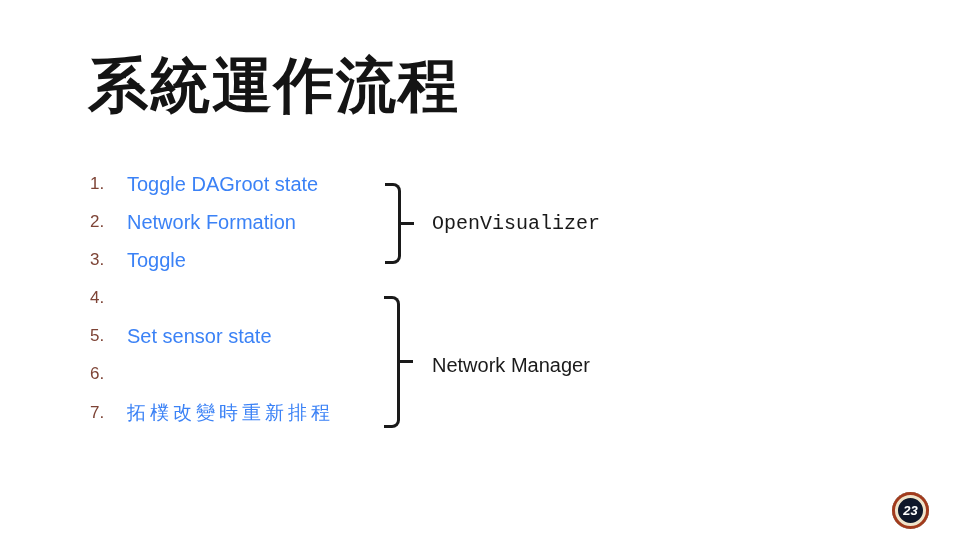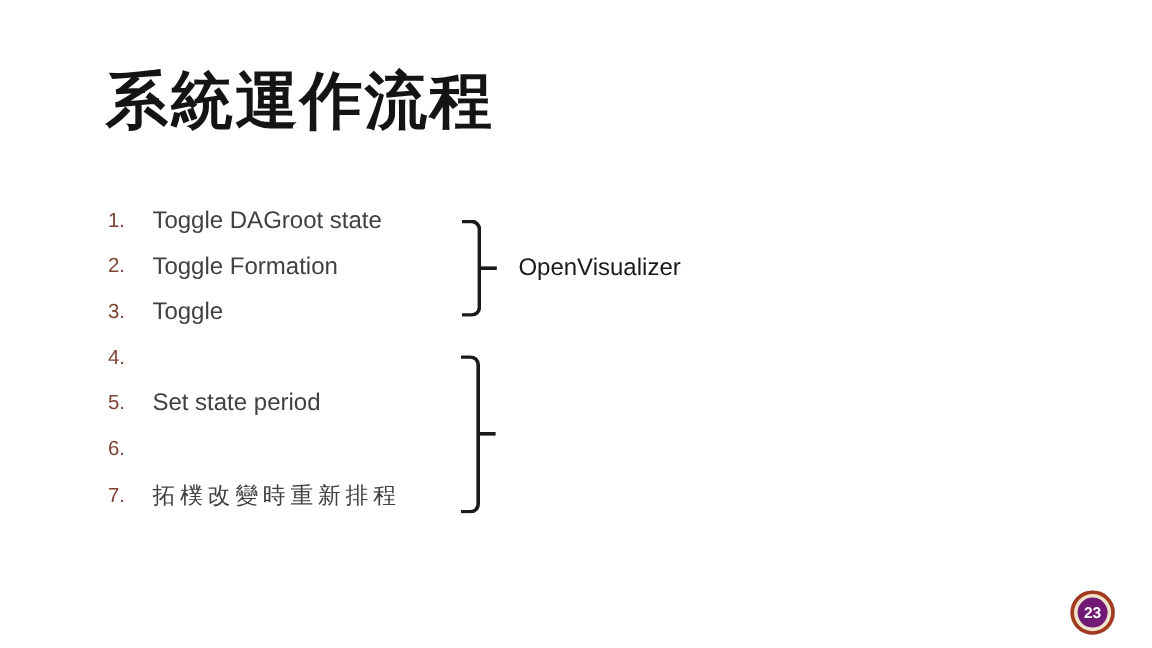--- a/index.html
+++ b/index.html
@@ -9,21 +9,21 @@
     height: 540px;
     background: #ffffff;
     overflow: hidden;
     font-family: "Liberation Sans", sans-serif;
   }
   .title {
     position: absolute;
     left: 88px;
     top: 52px;
     margin: 0;
-    font-size: 52px;
+    font-size: 60px;
     line-height: 66px;
     font-weight: 700;
     letter-spacing: 2px;
     color: #141414;
     font-family: "DejaVu Sans", "Liberation Sans", sans-serif;
   }
   ol.list { list-style: none; margin: 0; padding: 0; }
   .row {
     position: absolute;
     left: 90px;
@@ -39,21 +39,21 @@
   .row:nth-child(6) { top: 355px; }
   .row:nth-child(7) { top: 394px; }
   .num {
     width: 37px;
     font-size: 17px;
     color: #7d4335;
     font-family: "Liberation Sans", sans-serif;
   }
   .txt {
     font-size: 20px;
-    color: #404040;
+    color: #3b82f6;
     white-space: nowrap;
   }
   .row:nth-child(7) .txt {
     font-family: Liberation Sans, sans-serif;
     font-size: 19px;
     letter-spacing: 4px;
   }
   .bracket {
     position: absolute;
     border: 3px solid #1a1a1a;
@@ -72,34 +72,35 @@
     height: 3px;
     background: #1a1a1a;
   }
   .glabel {
     position: absolute;
     left: 432px;
     font-size: 20px;
     color: #1a1a1a;
     white-space: nowrap;
   }
-  .glabel1 { top: 212px; }
+  .glabel1 { top: 212px; font-family: Liberation Mono, monospace; }
   .glabel2 { top: 354px; }
   .badge {
     position: absolute;
     left: 892px;
     top: 492px;
     width: 37px;
     height: 37px;
     border-radius: 50%;
-    background: #701a75;
+    background: #0f172a;
     box-shadow: inset 0 0 0 3px #a23b1d, inset 0 0 0 6px #efe4cb;
     display: flex;
     align-items: center;
     justify-content: center;
+    font-style: italic;
   }
   .badge span {
     color: #ffffff;
     font-size: 13px;
     font-weight: 700;
   }
 </style>
 </head>
 <body>
 
@@ -107,48 +108,49 @@
 
   <h1 class="title">系統運作流程</h1>
 
   <ol class="list">
     <li class="row">
       <span class="num">1.</span>
       <span class="txt">Toggle DAGroot state</span>
     </li>
     <li class="row">
       <span class="num">2.</span>
-      <span class="txt">Toggle Formation</span>
+      <span class="txt">Network Formation</span>
     </li>
     <li class="row">
       <span class="num">3.</span>
       <span class="txt">Toggle</span>
     </li>
     <li class="row">
       <span class="num">4.</span>
     </li>
     <li class="row">
       <span class="num">5.</span>
-      <span class="txt">Set state period</span>
+      <span class="txt">Set sensor state</span>
     </li>
     <li class="row">
       <span class="num">6.</span>
     </li>
     <li class="row">
       <span class="num">7.</span>
       <span class="txt">拓樸改變時重新排程</span>
     </li>
   </ol>
 
   <div class="bracket bracket1">
     <div class="tick"></div>
   </div>
   <div class="bracket bracket2">
     <div class="tick"></div>
   </div>
 
   <div class="glabel glabel1">OpenVisualizer</div>
+  <div class="glabel glabel2">Network Manager</div>
 
   <div class="badge">
     <span>23</span>
   </div>
 
 </div>
 
 </body></html>

